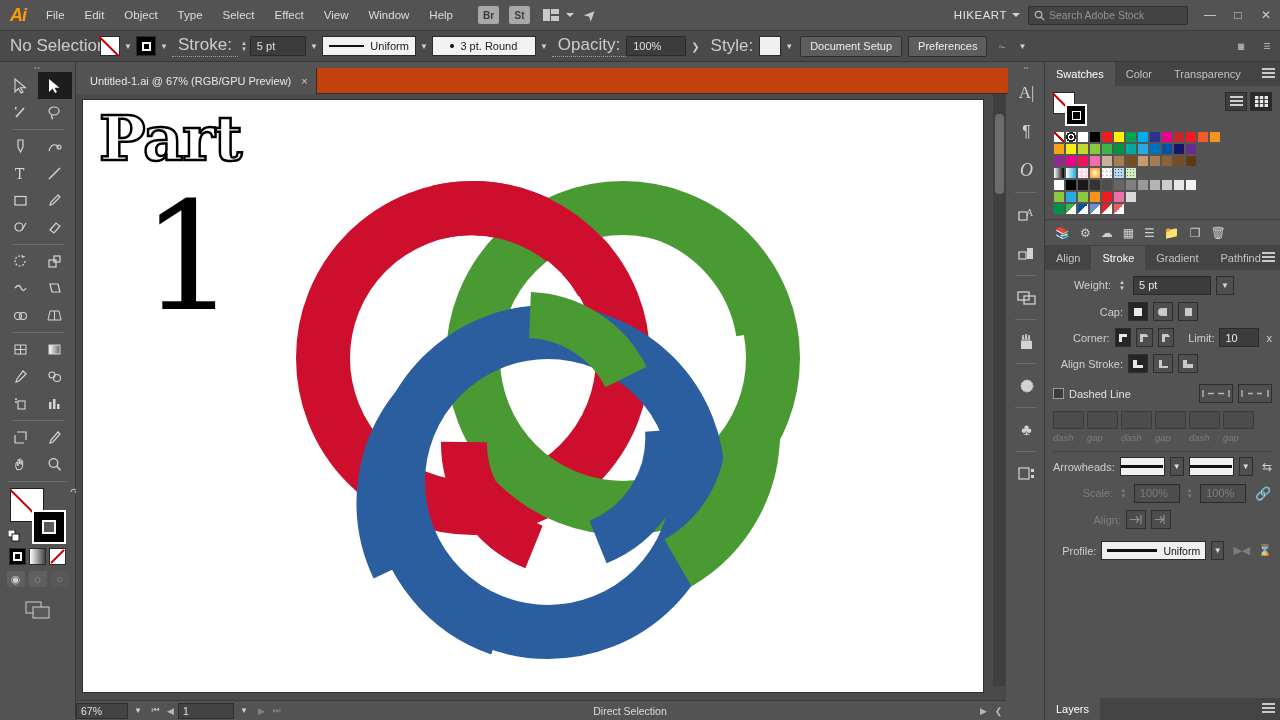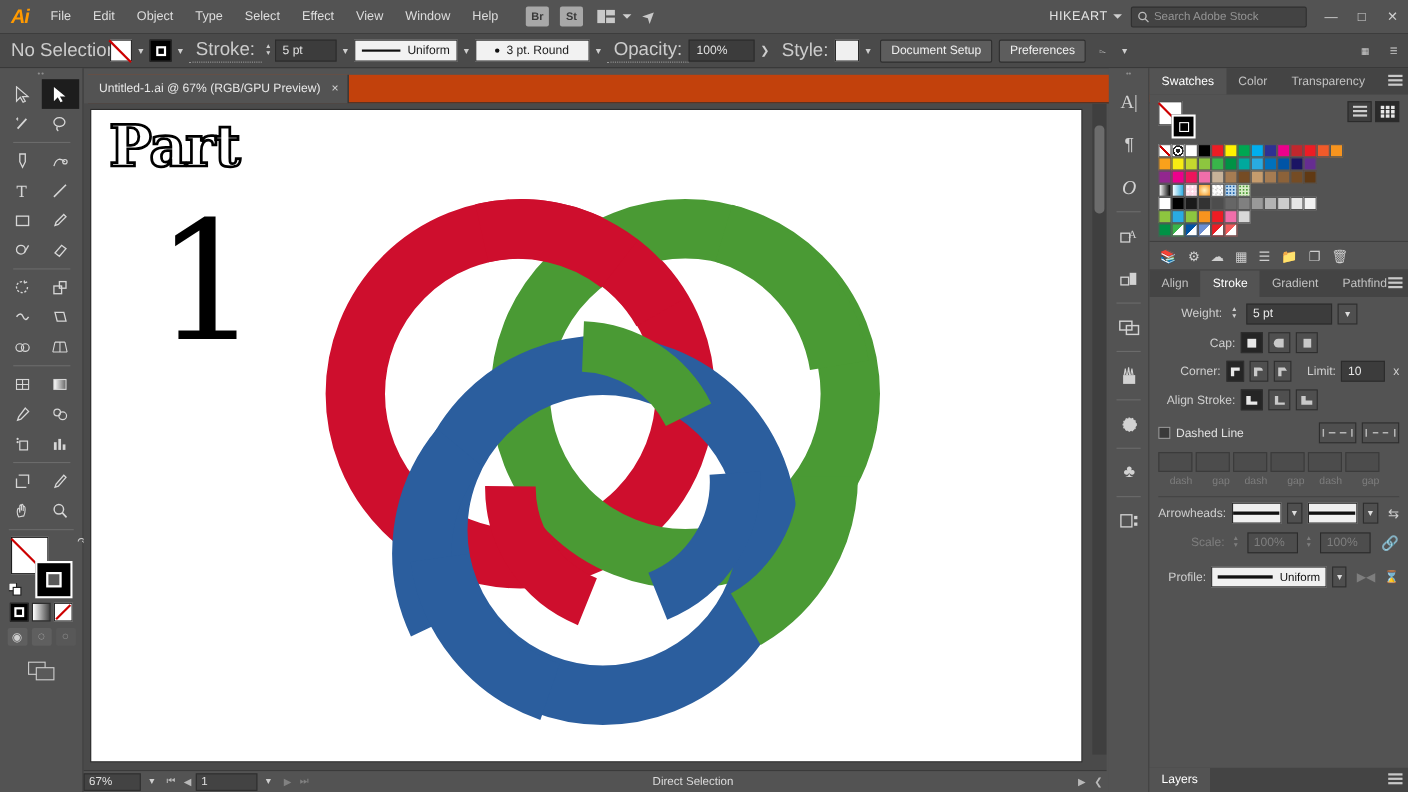--- a/index.html
+++ b/index.html
@@ -140,21 +140,21 @@
   .canvas-wrap {
     position:absolute; left:76px; top:94px; width:930px; height:606px;
     background:#4a4a4a; overflow:hidden;
   }
   .artboard {
     position:absolute; left:7px; top:6px; width:900px; height:592px;
     background:#ffffff; box-shadow:0 0 0 1px #2d2d2d;
   }
   .art-text-part {
     position:absolute; left:16px; top:8px;
-    font-family:"DejaVu Serif", serif; font-weight:bold; font-size:52px;
+    font-family:"DejaVu Serif", serif; font-weight:bold; font-size:62px;
     color:#ffffff; -webkit-text-stroke:2.5px #000; letter-spacing:-1px;
     line-height:1;
   }
   .art-text-one {
     position:absolute; left:58px; top:82px;
     font-family:"DejaVu Serif", serif; font-size:150px; color:#000; line-height:1;
   }
   .knot { position:absolute; left:185px; top:30px; }
 
   
@@ -227,21 +227,21 @@
     height:19px;background:#3c3c3c;border:1px solid #2b2b2b;color:#e8e8e8;font-size:11px;
     display:flex;align-items:center;padding:0 5px;
   }
   .sp-btn {
     width:20px;height:19px;background:#4f4f4f;border:1px solid #2e2e2e;
     display:flex;align-items:center;justify-content:center;
   }
   .sp-btn.on{background:#252525;}
   .sp-check { width:11px;height:11px;background:#3a3a3a;border:1px solid #9a9a9a; }
   .dashfield { width:31px;height:18px;background:#4c4c4c;border:1px solid #3a3a3a; }
-  .dashlabel { width:31px;text-align:right;font-size:9.5px;color:#7e7e7e; }
+  .dashlabel { width:31px;text-align:left;font-size:9.5px;color:#7e7e7e;font-style:italic; }
   .arrow-sel {
     width:58px;height:19px;background:#f0f0f0;border:1px solid #2b2b2b;
     display:flex;align-items:center;justify-content:center;
   }
   .arrow-sel i{display:block;width:42px;height:2.5px;background:#111;}
   .drop {
     width:18px;height:19px;background:#4f4f4f;border:1px solid #2e2e2e;
     display:flex;align-items:center;justify-content:center;color:#ddd;font-size:8px;
   }
   .profile-sel {
@@ -943,20 +943,33 @@
           </div>
         <div class="sp-field dim" style="width:50px;background:#4d4d4d">100%</div>
         <div class="stepper dim">
             <span>▲</span>
             <span>▼</span>
           </div>
         <div class="sp-field dim" style="width:50px;background:#4d4d4d">100%</div>
         <div class="dim" style="font-size:13px;margin-left:5px">🔗</div>
       </div>
 
+      <div class="sp-row">
+        <div class="sp-label dim" style="width:68px">Align:</div>
+        <div class="sp-btn" style="background:#4d4d4d">
+          <svg width="14" height="11" viewBox="0 0 14 11">
+              <path d="M1 5.5 h9 M7 2.5 l3 3 l-3 3 M12 1 v9" stroke="#8d8d8d" fill="none" stroke-width="1.2"></path>
+            </svg>
+        </div>
+        <div class="sp-btn" style="background:#4d4d4d">
+          <svg width="14" height="11" viewBox="0 0 14 11">
+              <path d="M1 5.5 h8 M6 2.5 l3 3 l-3 3 M10 1 v9" stroke="#8d8d8d" fill="none" stroke-width="1.2"></path>
+            </svg>
+        </div>
+      </div>
 
       <div class="sp-row" style="padding-top:10px">
         <div class="sp-label" style="width:62px">Profile:</div>
         <div class="profile-sel">
           <i></i>
           <span>Uniform</span>
         </div>
         <div class="drop">▼</div>
         <div class="dim" style="font-size:11px;margin-left:4px">▶◀</div>
         <div class="dim" style="font-size:11px;margin-left:3px">⌛</div>

